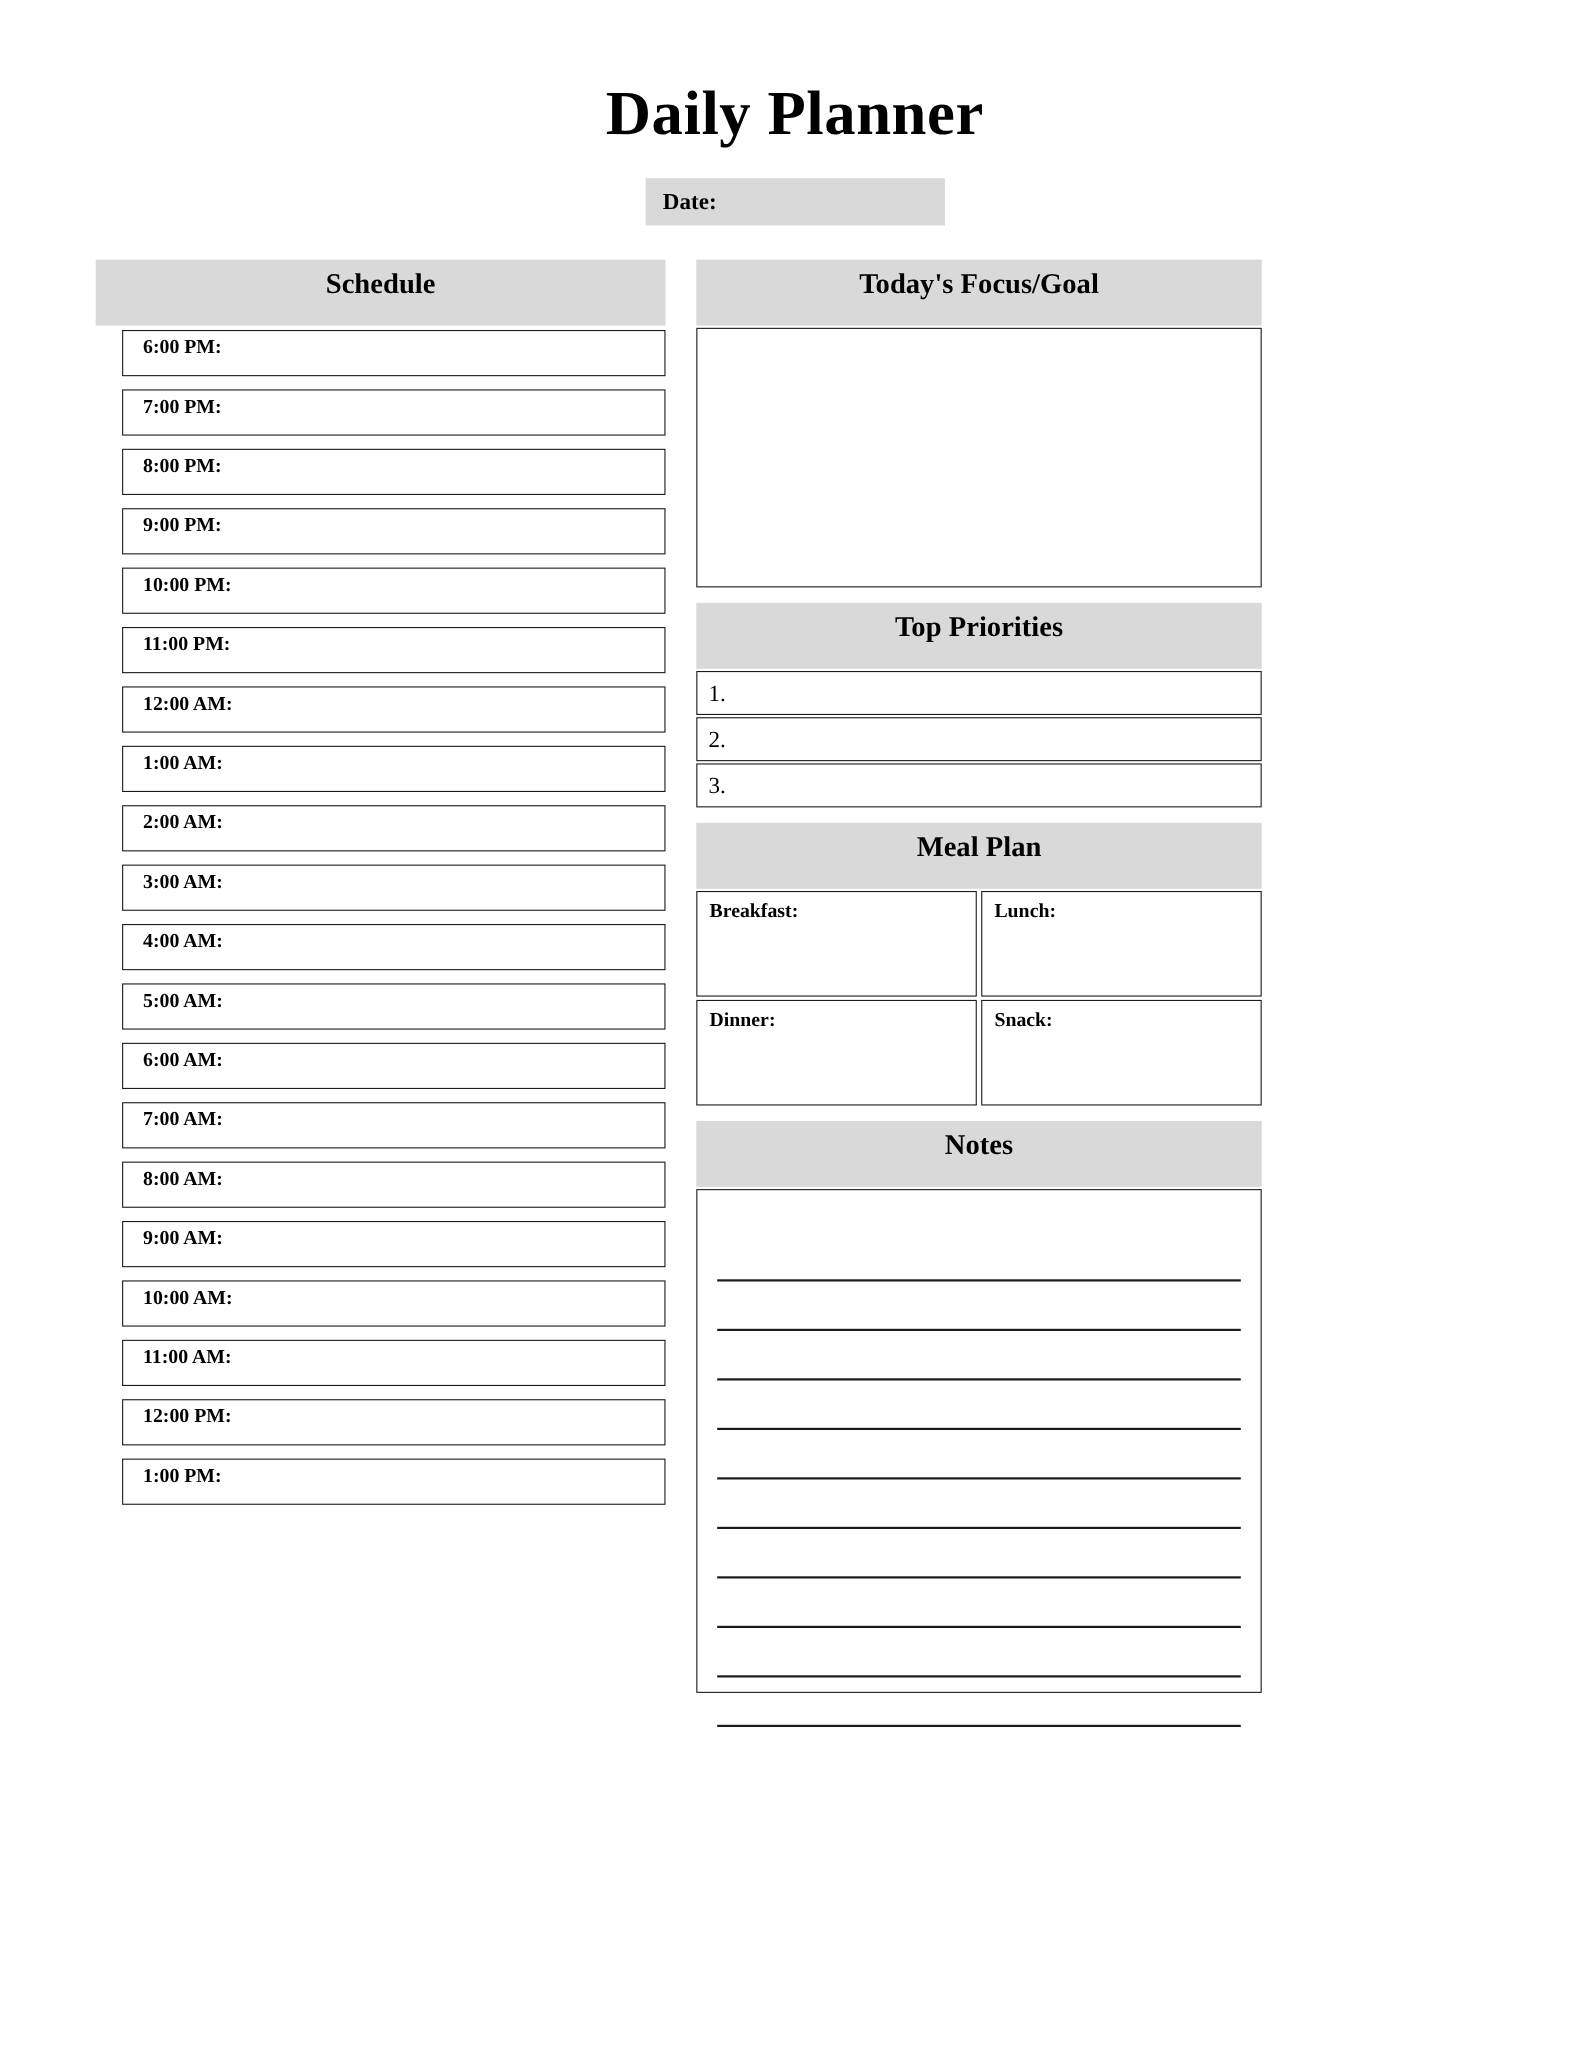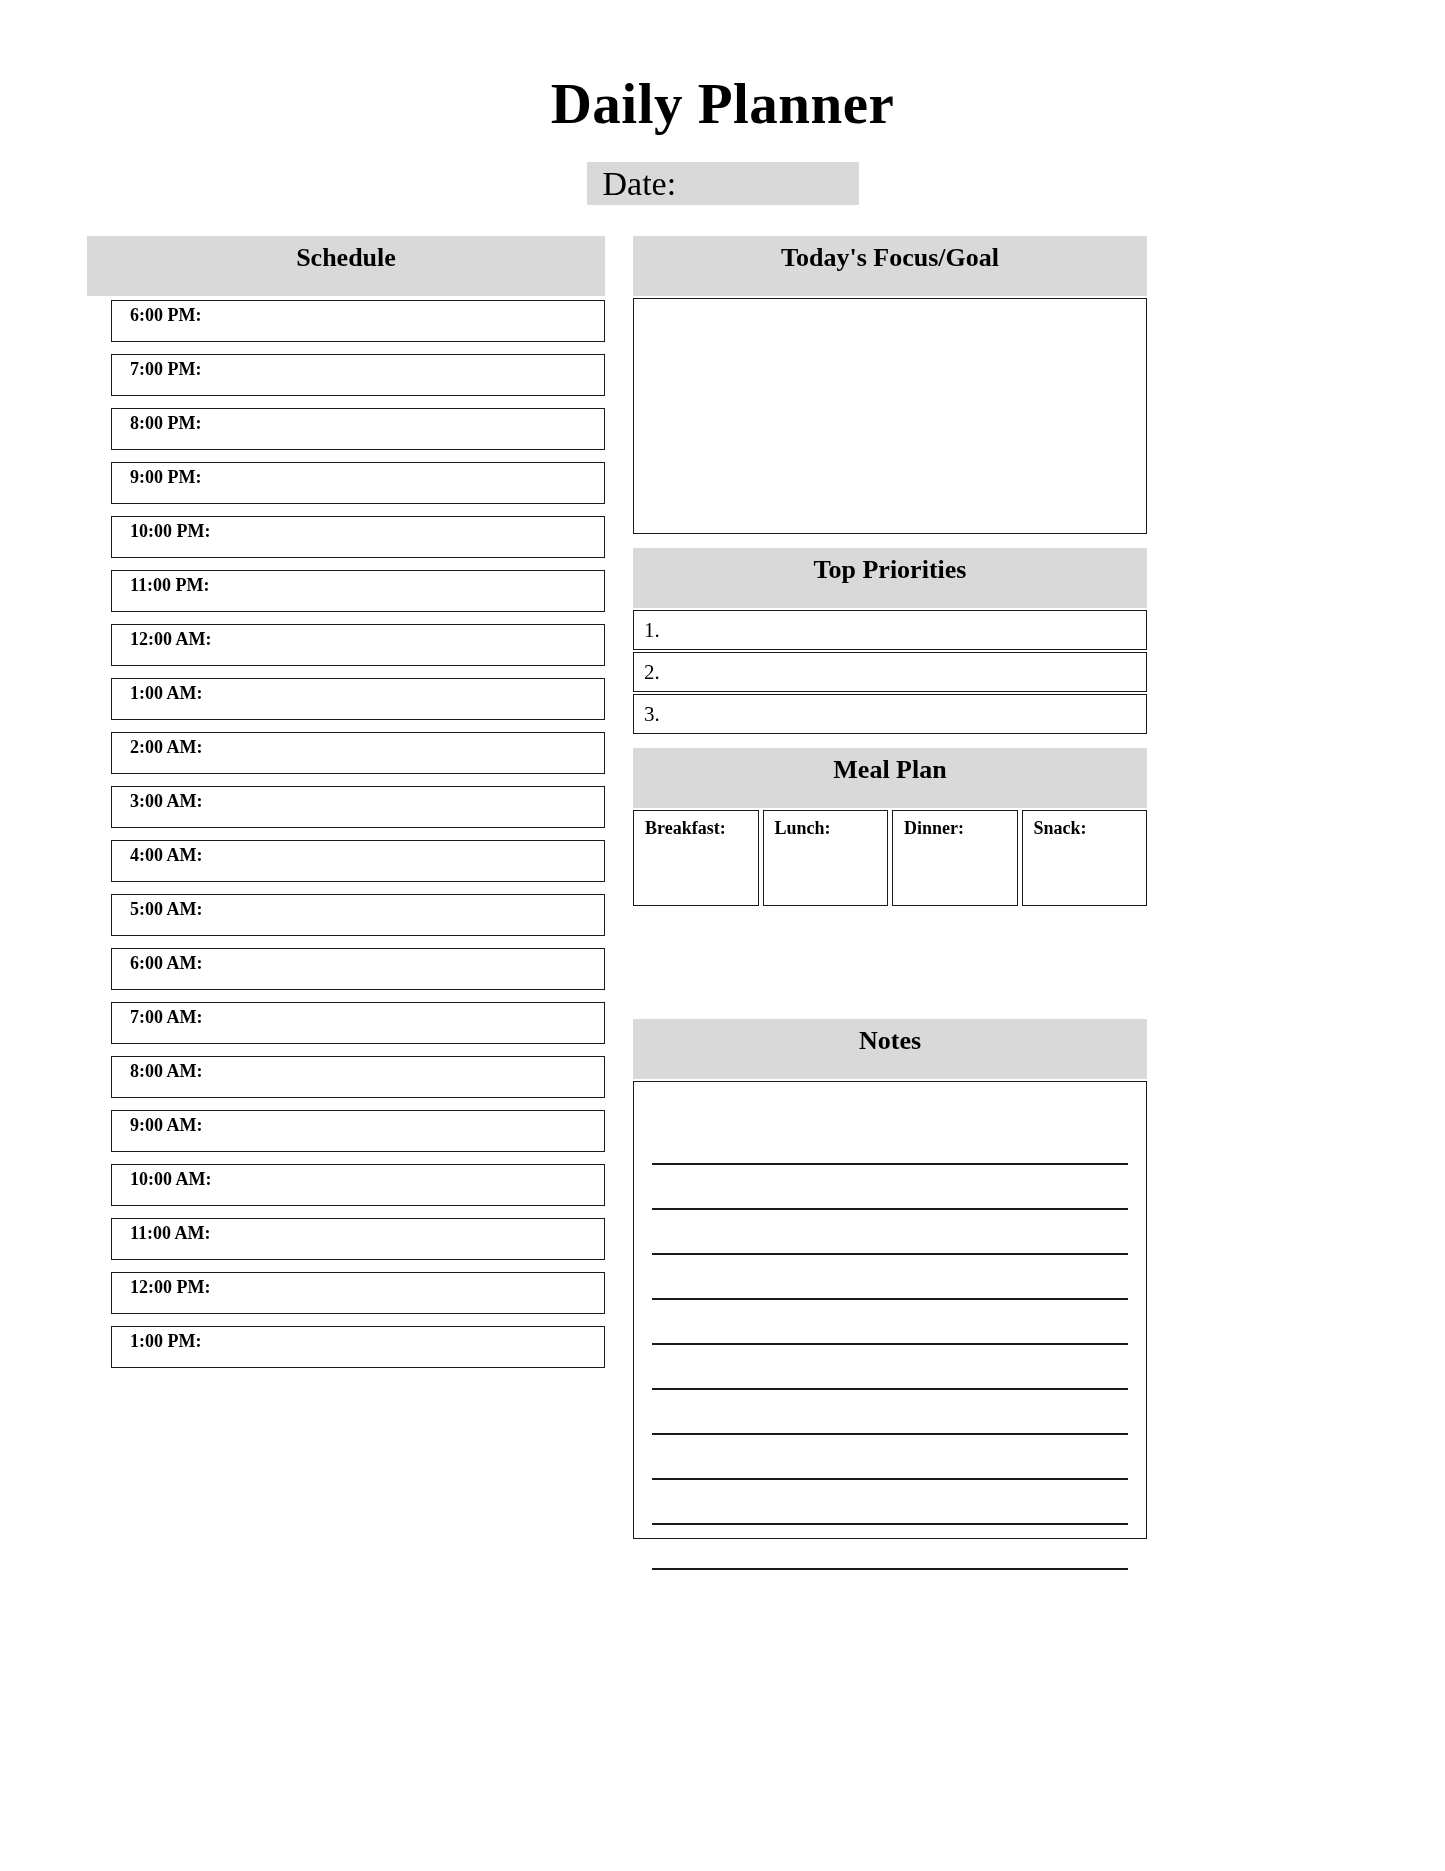--- a/index.html
+++ b/index.html
@@ -44,22 +44,22 @@
   }
   .date-box {
     width: 272px;
     height: 43px;
     background: #d9d9d9;
     display: flex;
     align-items: center;
     padding-left: 16px;
   }
   .date-label {
-    font-size: 34px;
-    font-weight: normal;
+    font-size: 21px;
+    font-weight: bold;
   }
 
   
   .body-cols {
     display: flex;
     margin-top: 31px;
     padding-left: 87px;
     padding-right: 88px;
     gap: 28px;
     align-items: flex-start;
@@ -116,21 +116,21 @@
     padding-left: 10px;
     background: #ffffff;
   }
   .prio-num { font-size: 21px; font-weight: normal; }
 
   
   .meal-head { margin-top: 14px; }
   .meal-grid {
     margin-top: 2px;
     display: grid;
-    grid-template-columns: 1fr 1fr 1fr 1fr;
+    grid-template-columns: 1fr 1fr;
     grid-template-rows: 1fr 1fr;
     gap: 3px 4px;
   }
   .meal-cell {
     border: 1.6px solid #1a1a1a;
     height: 96px;
     padding: 7px 0 0 11px;
     background: #ffffff;
   }
   .meal-label { font-size: 18px; font-weight: bold; }

